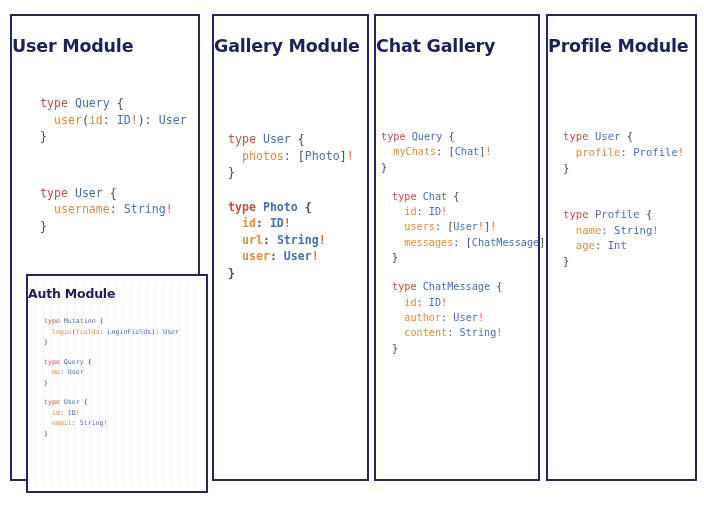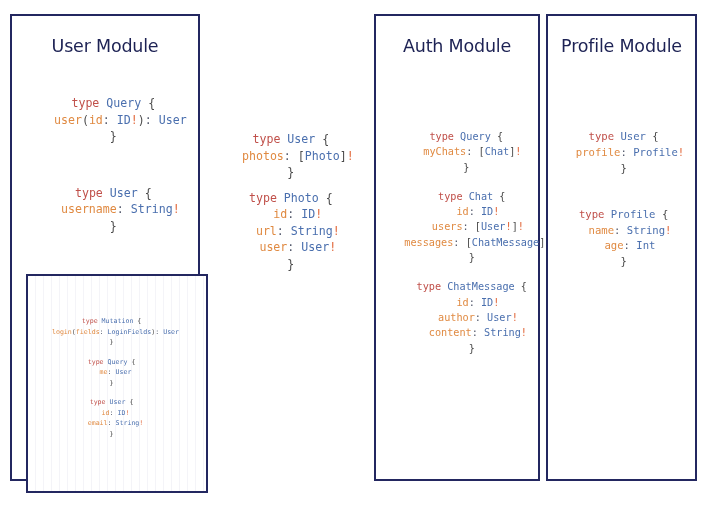--- a/index.html
+++ b/index.html
@@ -16,52 +16,50 @@
     background:#ffffff;
     border:2px solid #232760;
     box-sizing:border-box;
   }
   #card-user{    left:10px;  top:14px;  width:190px; height:467px;}
   #card-gallery{ left:212px; top:14px; width:157px; height:467px;}
   #card-chat{    left:374px; top:14px; width:166px; height:467px;}
   #card-profile{ left:546px; top:14px; width:151px; height:467px;}
 
   .card-title{
-    text-align:center;
     color:#1d2254;
-    font-weight:normal;
+    font-weight:bold;
     letter-spacing:-0.2px;
     font-family:"DejaVu Sans",sans-serif;
   }
   #card-user   .card-title,
   #card-gallery .card-title,
   #card-chat    .card-title,
   #card-profile .card-title{font-size:17.5px;margin-top:20px;}
 
   .code{
     font-family:"DejaVu Sans Mono","Liberation Mono",monospace;
     white-space:pre;
     line-height:1.43;
-    text-align:center;
   }
   .kw{color:#c0504a;}
   .tp{color:#4a6fae;}
   .fd{color:#e08a42;}
   .pn{color:#555b6e;}
   .bang{color:#e2693c;}
   .br{color:#4b4b4b;}
 
   
   #user-code    {position:absolute;left:28px; top:79px;  font-size:11.6px;}
   #gallery-code {position:absolute;left:228px;top:131px; font-size:11.6px;}
   #chat-code    {position:absolute;left:381px;top:129px; font-size:10.2px;line-height:1.50;}
   #profile-code {position:absolute;left:563px;top:129px; font-size:10.6px;line-height:1.50;}
 
   #user-code .blk + .blk{margin-top:40px;}
-  #gallery-code .blk + .blk{margin-top:9px;}
+  #gallery-code .blk + .blk{margin-top:18px;font-weight:bold;}
   #chat-code .blk + .blk{margin-top:14px;margin-left:11px;}
   #profile-code .blk + .blk{margin-top:30px;}
 
   
   #card-auth{
     position:absolute;
     left:14px;top:258px;width:182px;height:219px;
     border:2px solid #232760;
     box-sizing:border-box;
     background:
@@ -82,28 +80,32 @@
 </head>
 <body>
 
 <div class="board">
 
   <div class="card" id="card-user">
     <div class="card-title">User Module</div>
     <div class="code" id="user-code"><div class="blk"><div><span class="kw">type </span><span class="tp">Query</span><span class="br"> {</span></div><div><span class="fd">  user</span><span class="br">(</span><span class="fd">id</span><span class="pn">: </span><span class="tp">ID</span><span class="bang">!</span><span class="br">)</span><span class="pn">: </span><span class="tp">User</span></div><div><span class="br">}</span></div></div><div class="blk"><div><span class="kw">type </span><span class="tp">User</span><span class="br"> {</span></div><div><span class="fd">  username</span><span class="pn">: </span><span class="tp">String</span><span class="bang">!</span></div><div><span class="br">}</span></div></div></div>
 
     <div id="card-auth">
+      <div class="card-title">Auth Module</div>
       <div class="code" id="auth-code"><div class="blk"><div><span class="kw">type </span><span class="tp">Mutation</span><span class="br"> {</span></div><div><span class="fd">  login</span><span class="br">(</span><span class="fd">fields</span><span class="pn">: </span><span class="tp">LoginFields</span><span class="br">)</span><span class="pn">: </span><span class="tp">User</span></div><div><span class="br">}</span></div></div><div class="blk"><div><span class="kw">type </span><span class="tp">Query</span><span class="br"> {</span></div><div><span class="fd">  me</span><span class="pn">: </span><span class="tp">User</span></div><div><span class="br">}</span></div></div><div class="blk"><div><span class="kw">type </span><span class="tp">User</span><span class="br"> {</span></div><div><span class="fd">  id</span><span class="pn">: </span><span class="tp">ID</span><span class="bang">!</span></div><div><span class="fd">  email</span><span class="pn">: </span><span class="tp">String</span><span class="bang">!</span></div><div><span class="br">}</span></div></div></div>
     </div>
   </div>
 
+  <div class="card" id="card-gallery">
+    <div class="card-title">Gallery Module</div>
+  </div>
   <div class="code" id="gallery-code"><div class="blk"><div><span class="kw">type </span><span class="tp">User</span><span class="br"> {</span></div><div><span class="fd">  photos</span><span class="pn">: </span><span class="br">[</span><span class="tp">Photo</span><span class="br">]</span><span class="bang">!</span></div><div><span class="br">}</span></div></div><div class="blk"><div><span class="kw">type </span><span class="tp">Photo</span><span class="br"> {</span></div><div><span class="fd">  id</span><span class="pn">: </span><span class="tp">ID</span><span class="bang">!</span></div><div><span class="fd">  url</span><span class="pn">: </span><span class="tp">String</span><span class="bang">!</span></div><div><span class="fd">  user</span><span class="pn">: </span><span class="tp">User</span><span class="bang">!</span></div><div><span class="br">}</span></div></div></div>
 
   <div class="card" id="card-chat">
-    <div class="card-title">Auth Module</div>
+    <div class="card-title">Chat Gallery</div>
   </div>
   <div class="code" id="chat-code"><div class="blk"><div><span class="kw">type </span><span class="tp">Query</span><span class="br"> {</span></div><div><span class="fd">  myChats</span><span class="pn">: </span><span class="br">[</span><span class="tp">Chat</span><span class="br">]</span><span class="bang">!</span></div><div><span class="br">}</span></div></div><div class="blk"><div><span class="kw">type </span><span class="tp">Chat</span><span class="br"> {</span></div><div><span class="fd">  id</span><span class="pn">: </span><span class="tp">ID</span><span class="bang">!</span></div><div><span class="fd">  users</span><span class="pn">: </span><span class="br">[</span><span class="tp">User</span><span class="bang">!</span><span class="br">]</span><span class="bang">!</span></div><div><span class="fd">  messages</span><span class="pn">: </span><span class="br">[</span><span class="tp">ChatMessage</span><span class="br">]</span><span class="bang">!</span></div><div><span class="br">}</span></div></div><div class="blk"><div><span class="kw">type </span><span class="tp">ChatMessage</span><span class="br"> {</span></div><div><span class="fd">  id</span><span class="pn">: </span><span class="tp">ID</span><span class="bang">!</span></div><div><span class="fd">  author</span><span class="pn">: </span><span class="tp">User</span><span class="bang">!</span></div><div><span class="fd">  content</span><span class="pn">: </span><span class="tp">String</span><span class="bang">!</span></div><div><span class="br">}</span></div></div></div>
 
   <div class="card" id="card-profile">
     <div class="card-title">Profile Module</div>
   </div>
   <div class="code" id="profile-code"><div class="blk"><div><span class="kw">type </span><span class="tp">User</span><span class="br"> {</span></div><div><span class="fd">  profile</span><span class="pn">: </span><span class="tp">Profile</span><span class="bang">!</span></div><div><span class="br">}</span></div></div><div class="blk"><div><span class="kw">type </span><span class="tp">Profile</span><span class="br"> {</span></div><div><span class="fd">  name</span><span class="pn">: </span><span class="tp">String</span><span class="bang">!</span></div><div><span class="fd">  age</span><span class="pn">: </span><span class="tp">Int</span></div><div><span class="br">}</span></div></div></div>
 
 </div>
 

